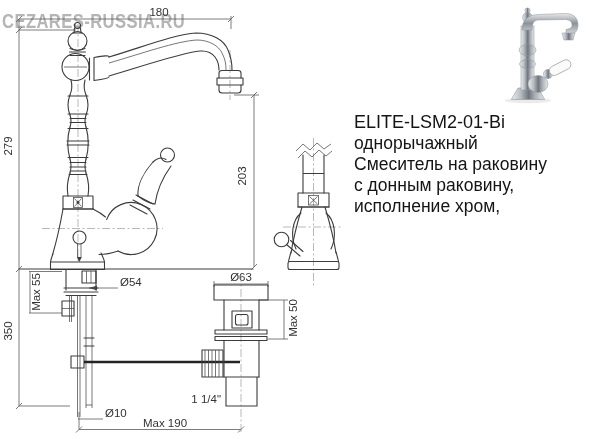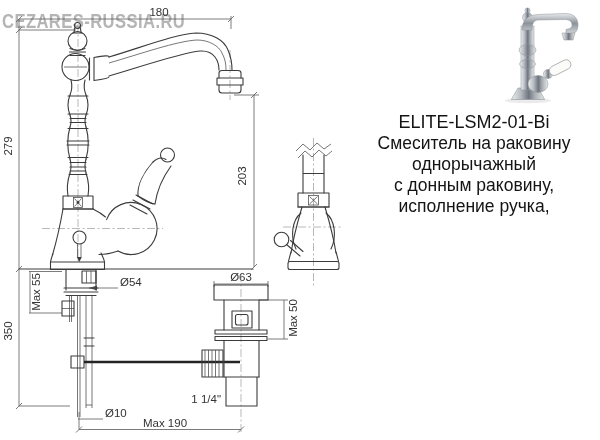--- a/index.html
+++ b/index.html
@@ -2,21 +2,21 @@
 <html><head>
 <meta charset="utf-8">
 <style>
   html,body{margin:0;padding:0;background:#ffffff;}
   .canvas{position:relative;width:600px;height:440px;background:#ffffff;overflow:hidden;
           font-family:"Liberation Sans",sans-serif;}
   .watermark{position:absolute;left:2px;top:10px;font-size:20px;font-weight:600;
              color:#b5b5b5;letter-spacing:0.5px;transform:scaleX(0.83);
              transform-origin:left center;white-space:nowrap;z-index:1;}
   .drawing{position:absolute;left:0;top:0;z-index:2;}
-  .prodtext{position:absolute;right:6px;top:112px;width:240px;text-align:center;
+  .prodtext{position:absolute;right:6px;top:112px;width:240px;text-align:left;
             color:#141414;font-size:17.5px;line-height:21px;z-index:3;white-space:nowrap;}
   .prodtext .model{font-size:18px;}
   
   .ln{stroke:#3c3c3c;stroke-width:1.1;fill:none;stroke-linecap:round;stroke-linejoin:round;}
   .lt{stroke:#4a4a4a;stroke-width:0.75;fill:none;}
   .dim{stroke:#5a5a5a;stroke-width:0.8;fill:none;}
   .cl{stroke:#8a8a8a;stroke-width:0.6;fill:none;stroke-dasharray:8 2.5 2 2.5;}
   .thick{stroke:#242424;stroke-width:2.6;fill:none;}
   .dtx{font-size:11.5px;fill:#333333;font-family:"Liberation Sans",sans-serif;}
 </style>
@@ -225,19 +225,19 @@
 
       <circle cx="70" cy="74" r="4.6" fill="url(#chrome)" stroke="#8d9399" stroke-width="0.5"></circle>
       <g transform="rotate(-27 72 73)">
         <rect x="72" y="68" width="23" height="9.6" rx="4.8" fill="#fbfbfa" stroke="#a9a9a6" stroke-width="0.8"></rect>
       </g>
     </g>
   </svg>
 
   <div class="prodtext">
     <div class="model">ELITE-LSM2-01-Bi</div>
+    <div>однорычажный</div>
     <div>Смеситель на раковину</div>
-    <div>однорычажный</div>
     <div>с донным раковину,</div>
-    <div>исполнение ручка,</div>
+    <div>исполнение хром,</div>
   </div>
 
 </div>
 
 </body></html>

